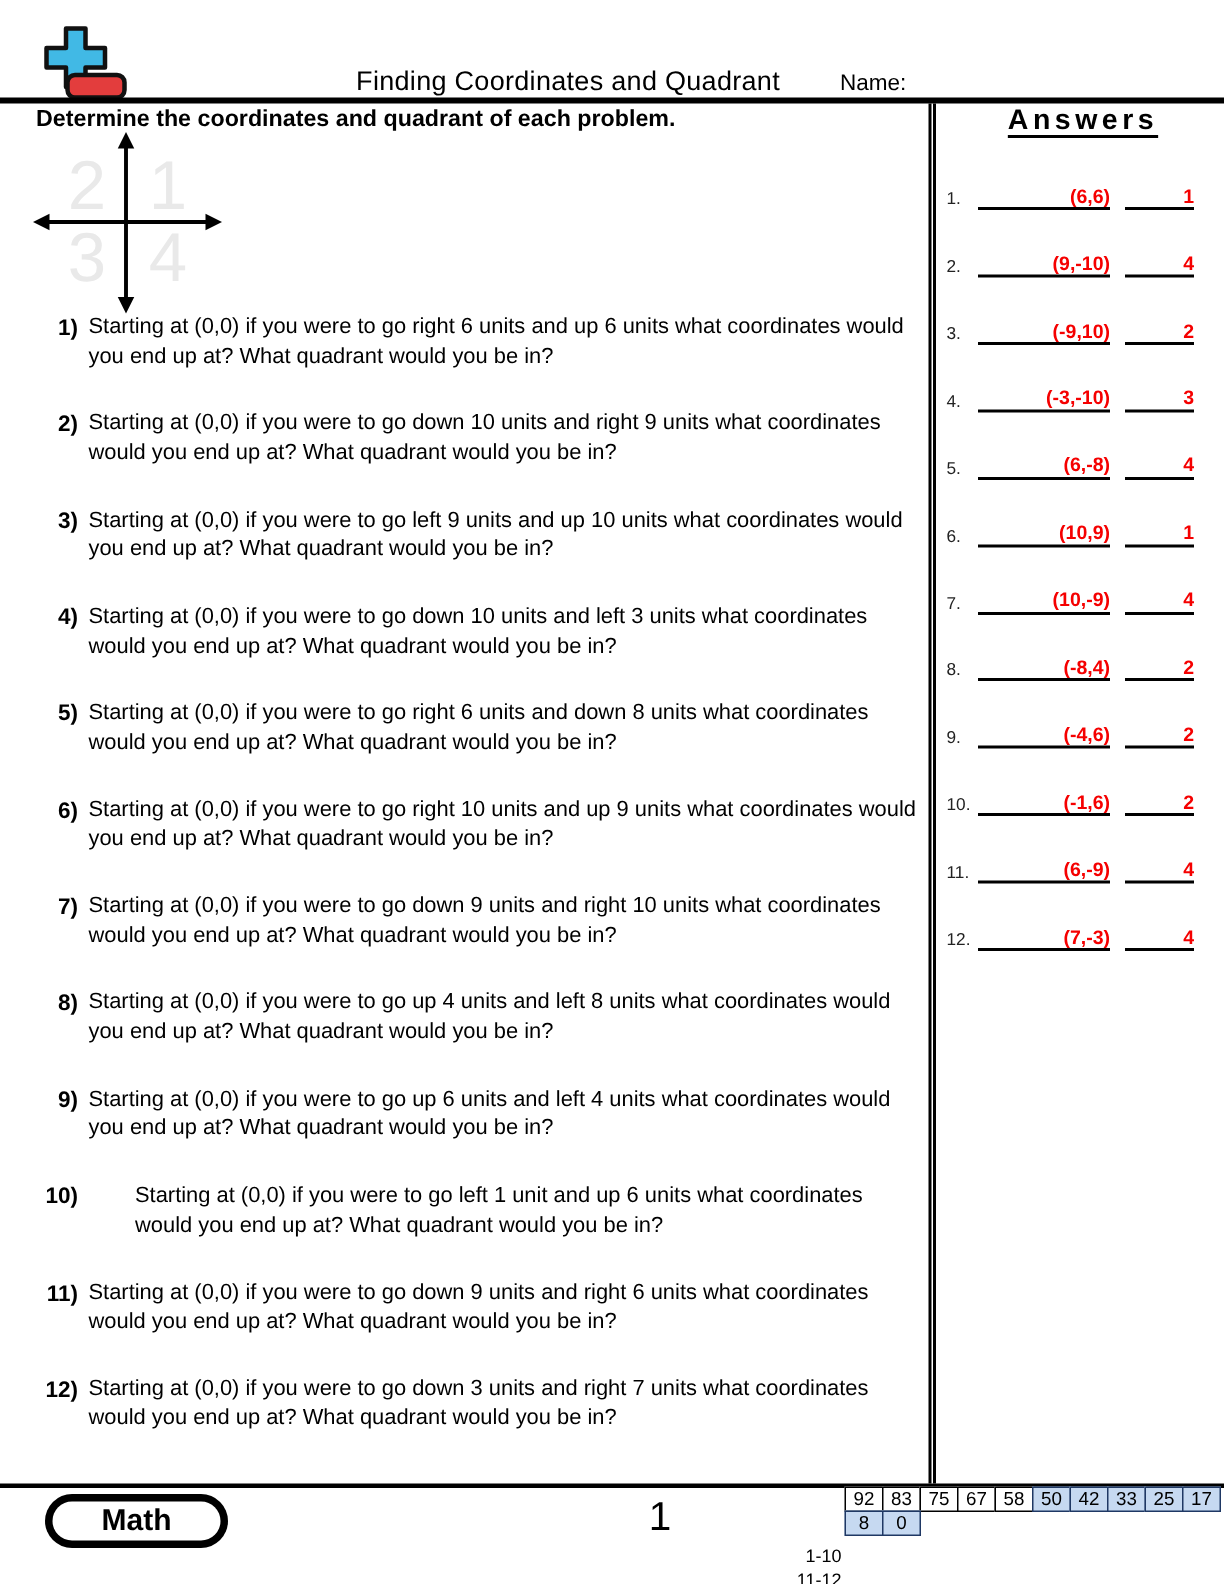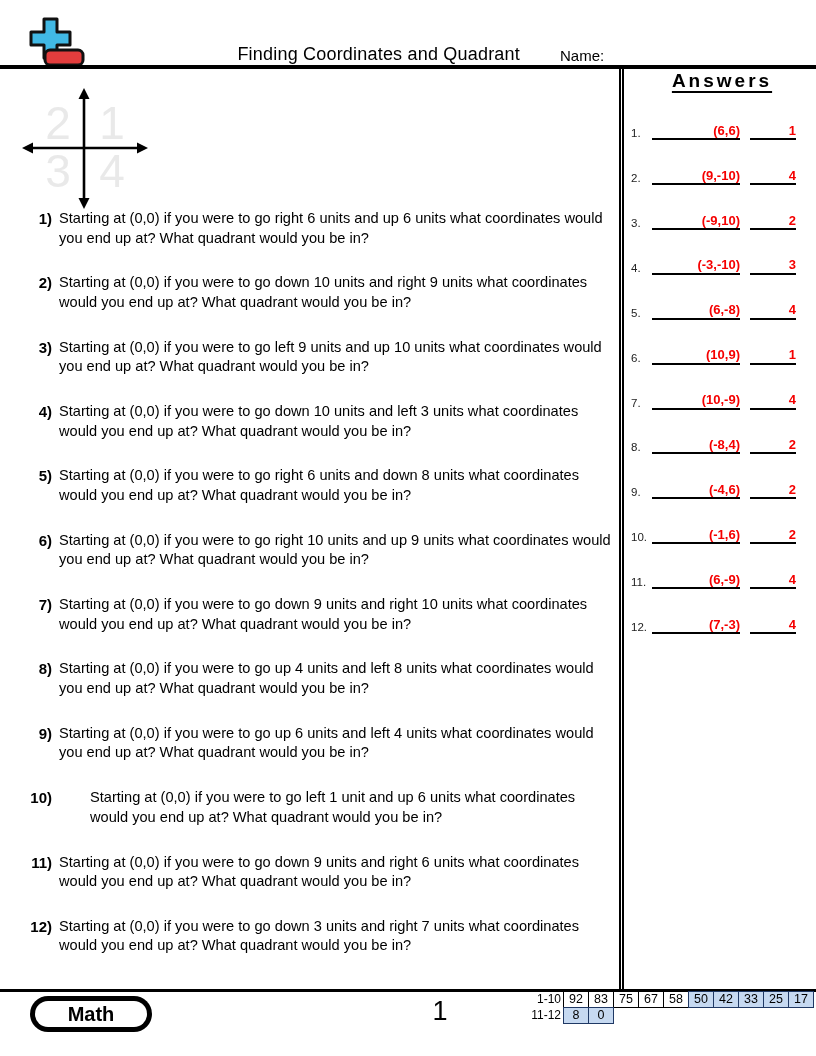--- a/index.html
+++ b/index.html
@@ -44,38 +44,39 @@
 
   
   .footer-line{position:absolute;left:0;top:989px;width:816px;height:3px;background:#000;}
   .badge{position:absolute;left:30px;top:996px;width:122px;height:36px;background:#000;border-radius:18px;}
   .badge-inner{position:absolute;left:5px;top:5px;right:5px;bottom:5px;background:#fff;border-radius:14px;
                display:flex;align-items:center;justify-content:center;font-size:20px;font-weight:bold;}
   .website{position:absolute;left:174px;top:1012px;font-size:15.5px;}
   .page-num{position:absolute;left:330px;top:996px;width:220px;text-align:center;font-size:27px;}
   .score-table{position:absolute;left:518px;top:991px;}
   .s-row{display:flex;height:17px;margin-bottom:0;}
-  .s-label{flex:0 0 46px;text-align:right;font-size:12px;line-height:17px;padding-right:3px;box-sizing:border-box;}
+  .s-label{flex:0 0 46px;text-align:right;font-size:12px;line-height:17px;padding-right:3px;box-sizing:border-box;margin-top:38px;}
   .s-cell{flex:0 0 24px;border:1px solid #000;margin-left:-1px;text-align:center;
           font-size:12.5px;line-height:15px;background:#fff;box-sizing:content-box;height:15px;}
   .s-cell.hl{background:var(--score-highlight);border-color:var(--score-border);position:relative;z-index:1;}
   .s-row + .s-row{margin-top:-1px;}
 </style>
 </head>
 <body>
 
 <div class="page">
 
   <svg class="logo" width="80" height="58" viewBox="0 0 80 58">
     <path d="M30 9 h13 v13 h13 v13 h-13 v13 h-13 v-13 h-13 v-13 h13 z" fill="var(--logo-blue)" stroke="#111" stroke-width="3" stroke-linejoin="round"></path>
     <rect x="31" y="40" width="38" height="15" rx="5" fill="var(--logo-red)" stroke="#111" stroke-width="3"></rect>
   </svg>
   <div class="page-title">Finding Coordinates and Quadrant</div>
   <div class="name-label">Name:</div>
   <div class="header-line"></div>
+  <div class="instruction">Determine the coordinates and quadrant of each problem.</div>
 
   <svg class="quad-svg" width="140" height="125" viewBox="0 0 140 125">
     <text class="quad-num" x="38" y="53" text-anchor="middle">2</text>
     <text class="quad-num" x="92" y="53" text-anchor="middle">1</text>
     <text class="quad-num" x="38" y="101" text-anchor="middle">3</text>
     <text class="quad-num" x="92" y="101" text-anchor="middle">4</text>
     <line x1="64" y1="10" x2="64" y2="115" stroke="#000" stroke-width="2.6"></line>
     <line x1="10" y1="62" x2="120" y2="62" stroke="#000" stroke-width="2.6"></line>
     <polygon points="64,2 58.5,13 69.5,13" fill="#000"></polygon>
     <polygon points="64,123 58.5,112 69.5,112" fill="#000"></polygon>

